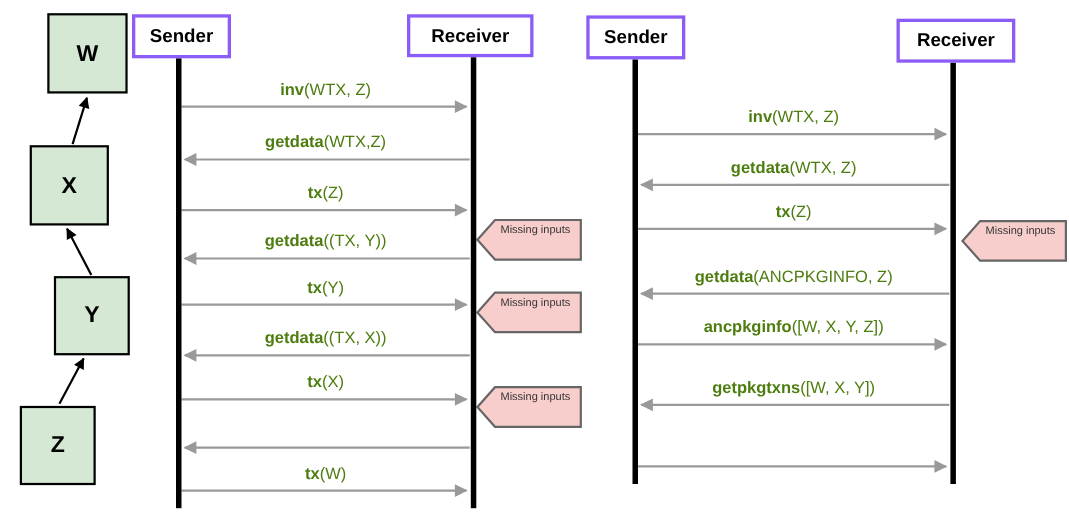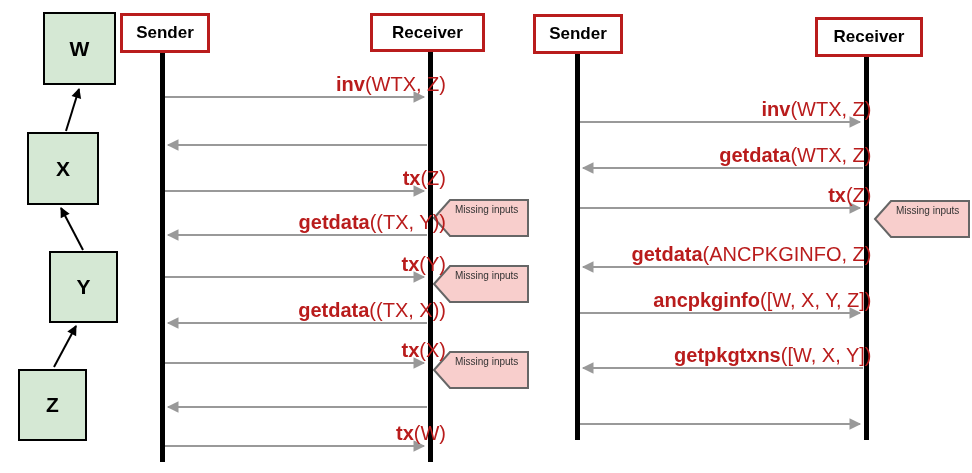--- a/index.html
+++ b/index.html
@@ -10,27 +10,27 @@
   }
   #overlay{position:absolute;left:0;top:0;width:972px;height:473px;}
   .group{position:absolute;left:0;top:0;width:972px;height:473px;pointer-events:none;}
   .gbox{
     position:absolute;box-sizing:border-box;
     border:2px solid #000;display:flex;align-items:center;justify-content:center;
     font-weight:700;font-size:21px;color:#000;
   }
   .actor{
     position:absolute;box-sizing:border-box;background:#fff;
-    border:3px solid #b91c1c;display:flex;align-items:center;justify-content:center;
+    border:3px solid #8b5cf6;display:flex;align-items:center;justify-content:center;
     font-weight:700;font-size:17px;color:#000;
   }
   .lifeline{position:absolute;width:5px;background:#000;}
   .msg-label{
-    position:absolute;width:300px;text-align:right;white-space:nowrap;
-    font-size:20px;color:#b91c1c;
+    position:absolute;width:300px;text-align:center;white-space:nowrap;
+    font-size:15px;color:#4d7c0f;
   }
   .msg-label .fn{font-weight:700;}
   .callout-label{
     position:absolute;width:66px;font-size:10px;line-height:18px;color:#333;
   }
 </style>
 </head>
 <body>
 
 <div id="stage">
@@ -72,20 +72,21 @@
       <div class="gbox" style="left: 27px; top: 132px; width: 72px; height: 73px; background: rgb(213, 232, 212); border-color: rgb(0, 0, 0);">X</div>
       <div class="gbox" style="left: 49px; top: 251px; width: 69px; height: 72px; background: rgb(213, 232, 212); border-color: rgb(0, 0, 0);">Y</div>
       <div class="gbox" style="left: 18px; top: 369px; width: 69px; height: 72px; background: rgb(213, 232, 212); border-color: rgb(0, 0, 0);">Z</div>
     </div>
   <div class="group" id="seq-group-0">
       <div class="lifeline" style="left: 160px; top: 52px; height: 410px; background: rgb(0, 0, 0);"></div>
       <div class="lifeline" style="left: 428px; top: 51px; height: 411px; background: rgb(0, 0, 0);"></div>
       <div class="actor" style="left: 120px; top: 13px; width: 90px; height: 40px;">Sender</div>
       <div class="actor" style="left: 370px; top: 13px; width: 115px; height: 39px;">Receiver</div>
       <div class="msg-label" style="left: 146px; top: 73px;"><span class="fn">inv</span><span class="args">(WTX, Z)</span></div>
+      <div class="msg-label" style="left: 146px; top: 121px;"><span class="fn">getdata</span><span class="args">(WTX,Z)</span></div>
       <div class="msg-label" style="left: 146px; top: 167px;"><span class="fn">tx</span><span class="args">(Z)</span></div>
       <div class="callout-label" style="left: 455px; top: 201px;">Missing inputs</div>
       <div class="msg-label" style="left: 146px; top: 211px;"><span class="fn">getdata</span><span class="args">((TX, Y))</span></div>
       <div class="msg-label" style="left: 146px; top: 253px;"><span class="fn">tx</span><span class="args">(Y)</span></div>
       <div class="callout-label" style="left: 455px; top: 267px;">Missing inputs</div>
       <div class="msg-label" style="left: 146px; top: 299px;"><span class="fn">getdata</span><span class="args">((TX, X))</span></div>
       <div class="msg-label" style="left: 146px; top: 339px;"><span class="fn">tx</span><span class="args">(X)</span></div>
       <div class="callout-label" style="left: 455px; top: 353px;">Missing inputs</div>
       <div class="msg-label" style="left: 146px; top: 422px;"><span class="fn">tx</span><span class="args">(W)</span></div>
     </div>

